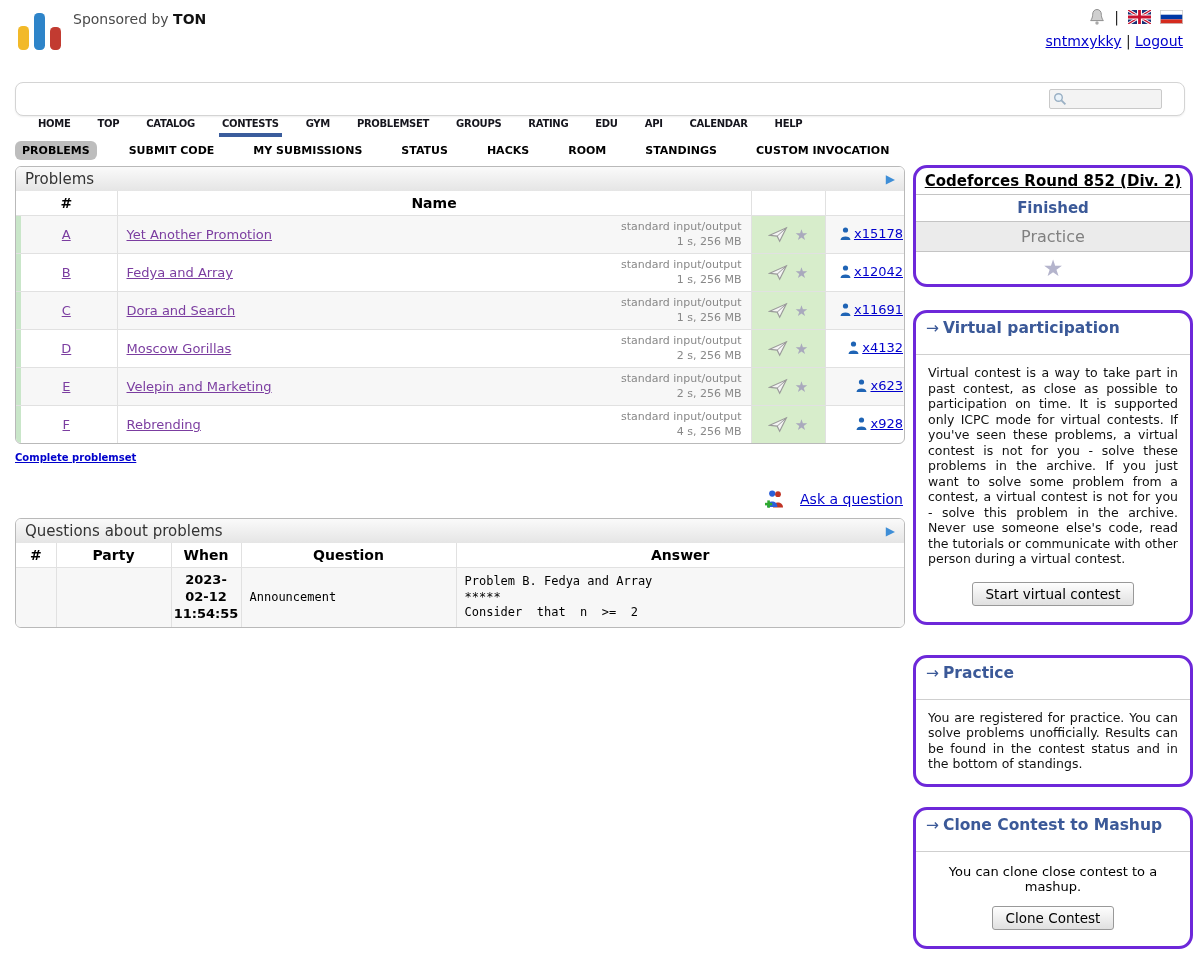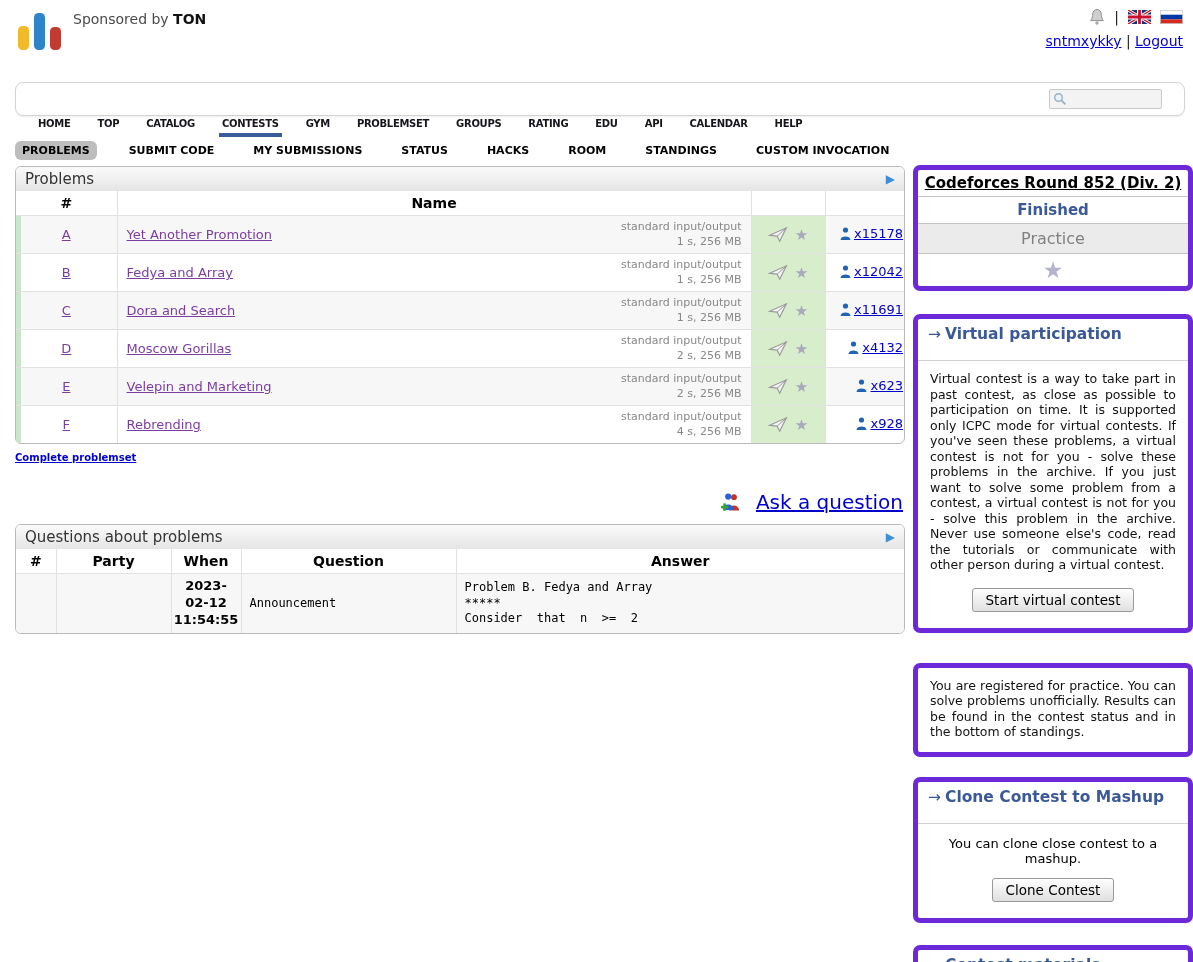--- a/index.html
+++ b/index.html
@@ -63,29 +63,29 @@
   td.cell-name { padding:4px 9px; }
   .name-flex { display:flex; justify-content:space-between; align-items:center; }
   .notes { text-align:right; font-size:11px; color:#888; line-height:1.32; white-space:nowrap; }
   td.cell-actions { width:74px; background:#d7edcb; text-align:center; }
   .actions-inner { display:flex; align-items:center; justify-content:center; gap:7px; }
   .star-glyph { color:#a9a9bd; font-size:15px; cursor:pointer; }
   td.cell-solved { width:79px; text-align:right; }
   .solved-link { color:#0000cc; font-size:13px; display:inline-flex; align-items:center; gap:3px; }
 
   .complete-row { text-align:left; margin:8px 2px 0 0; font-size:10px;font-weight:bold; }
-  .ask-row { display:flex; justify-content:flex-end; align-items:center; gap:15px; margin:27px 2px 10px 0; font-size:20px; }
+  .ask-row { display:flex; justify-content:flex-end; align-items:center; gap:15px; margin:27px 2px 10px 0; font-size:14px; }
 
   th.qh-num { width:40px; } th.qh-party { width:115px; } th.qh-when { width:70px; } th.qh-question { width:215px; }
   td.q-when { font-weight:bold; text-align:center; font-size:13px; padding:4px 2px; line-height:1.3; }
   td.q-mono { font-family:"DejaVu Sans Mono","Liberation Mono",monospace; font-size:12px; padding:6px 8px; white-space:pre-wrap; line-height:1.3; vertical-align:middle; }
   .q-row td { height:56px; }
 
   
-  .sbox { border:5px solid #6d28d9; border-radius:7px; background:#fff; overflow:hidden; }
+  .sbox { border:3px solid #6d28d9; border-radius:14px; background:#fff; overflow:hidden; }
   .contest-row { padding:4px 6px; text-align:center; font-size:15px; border-top:1px solid #c4c4c4; }
   .contest-row:first-child { border-top:none; }
   .contest-title a { color:#000; font-weight:bold; }
   .contest-finished { color:#3b5998; font-weight:bold; }
   .contest-practice { background:#ebebeb; color:#808080; font-size:16px; padding:5px; }
   .contest-star { padding:3px; }
   .contest-star .star-glyph { font-size:23px; color:#b4b4cc; }
 
   .scaption { padding:6px 10px 17px 10px; font-size:15.5px; font-weight:bold; color:#3b5998; border-bottom:1px solid #cfcfcf; }
   .s-arrow { font-weight:normal; margin-right:4px; }
@@ -442,20 +442,23 @@
       </div>
       <div class="sbody">
         <span>Virtual contest is a way to take part in past contest, as close as possible to participation on time. It is supported only ICPC mode for virtual contests. If you've seen these problems, a virtual contest is not for you - solve these problems in the archive. If you just want to solve some problem from a contest, a virtual contest is not for you - solve this problem in the archive. Never use someone else's code, read the tutorials or communicate with other person during a virtual contest.</span>
         <div class="btn-row">
           <button class="cf-btn">Start virtual contest</button>
         </div>
       </div>
     </div>
 
     <div class="sbox mb20">
+      <div class="scaption">
+        <span class="s-arrow">→</span><span>Practice</span>
+      </div>
       <div class="sbody">You are registered for practice. You can solve problems unofficially. Results can be found in the contest status and in the bottom of standings.</div>
     </div>
 
     <div class="sbox mb22">
       <div class="scaption">
         <span class="s-arrow">→</span><span>Clone Contest to Mashup</span>
       </div>
       <div class="clone-body">
         <span>You can clone close contest to a mashup.</span>
         <div class="btn-row">

